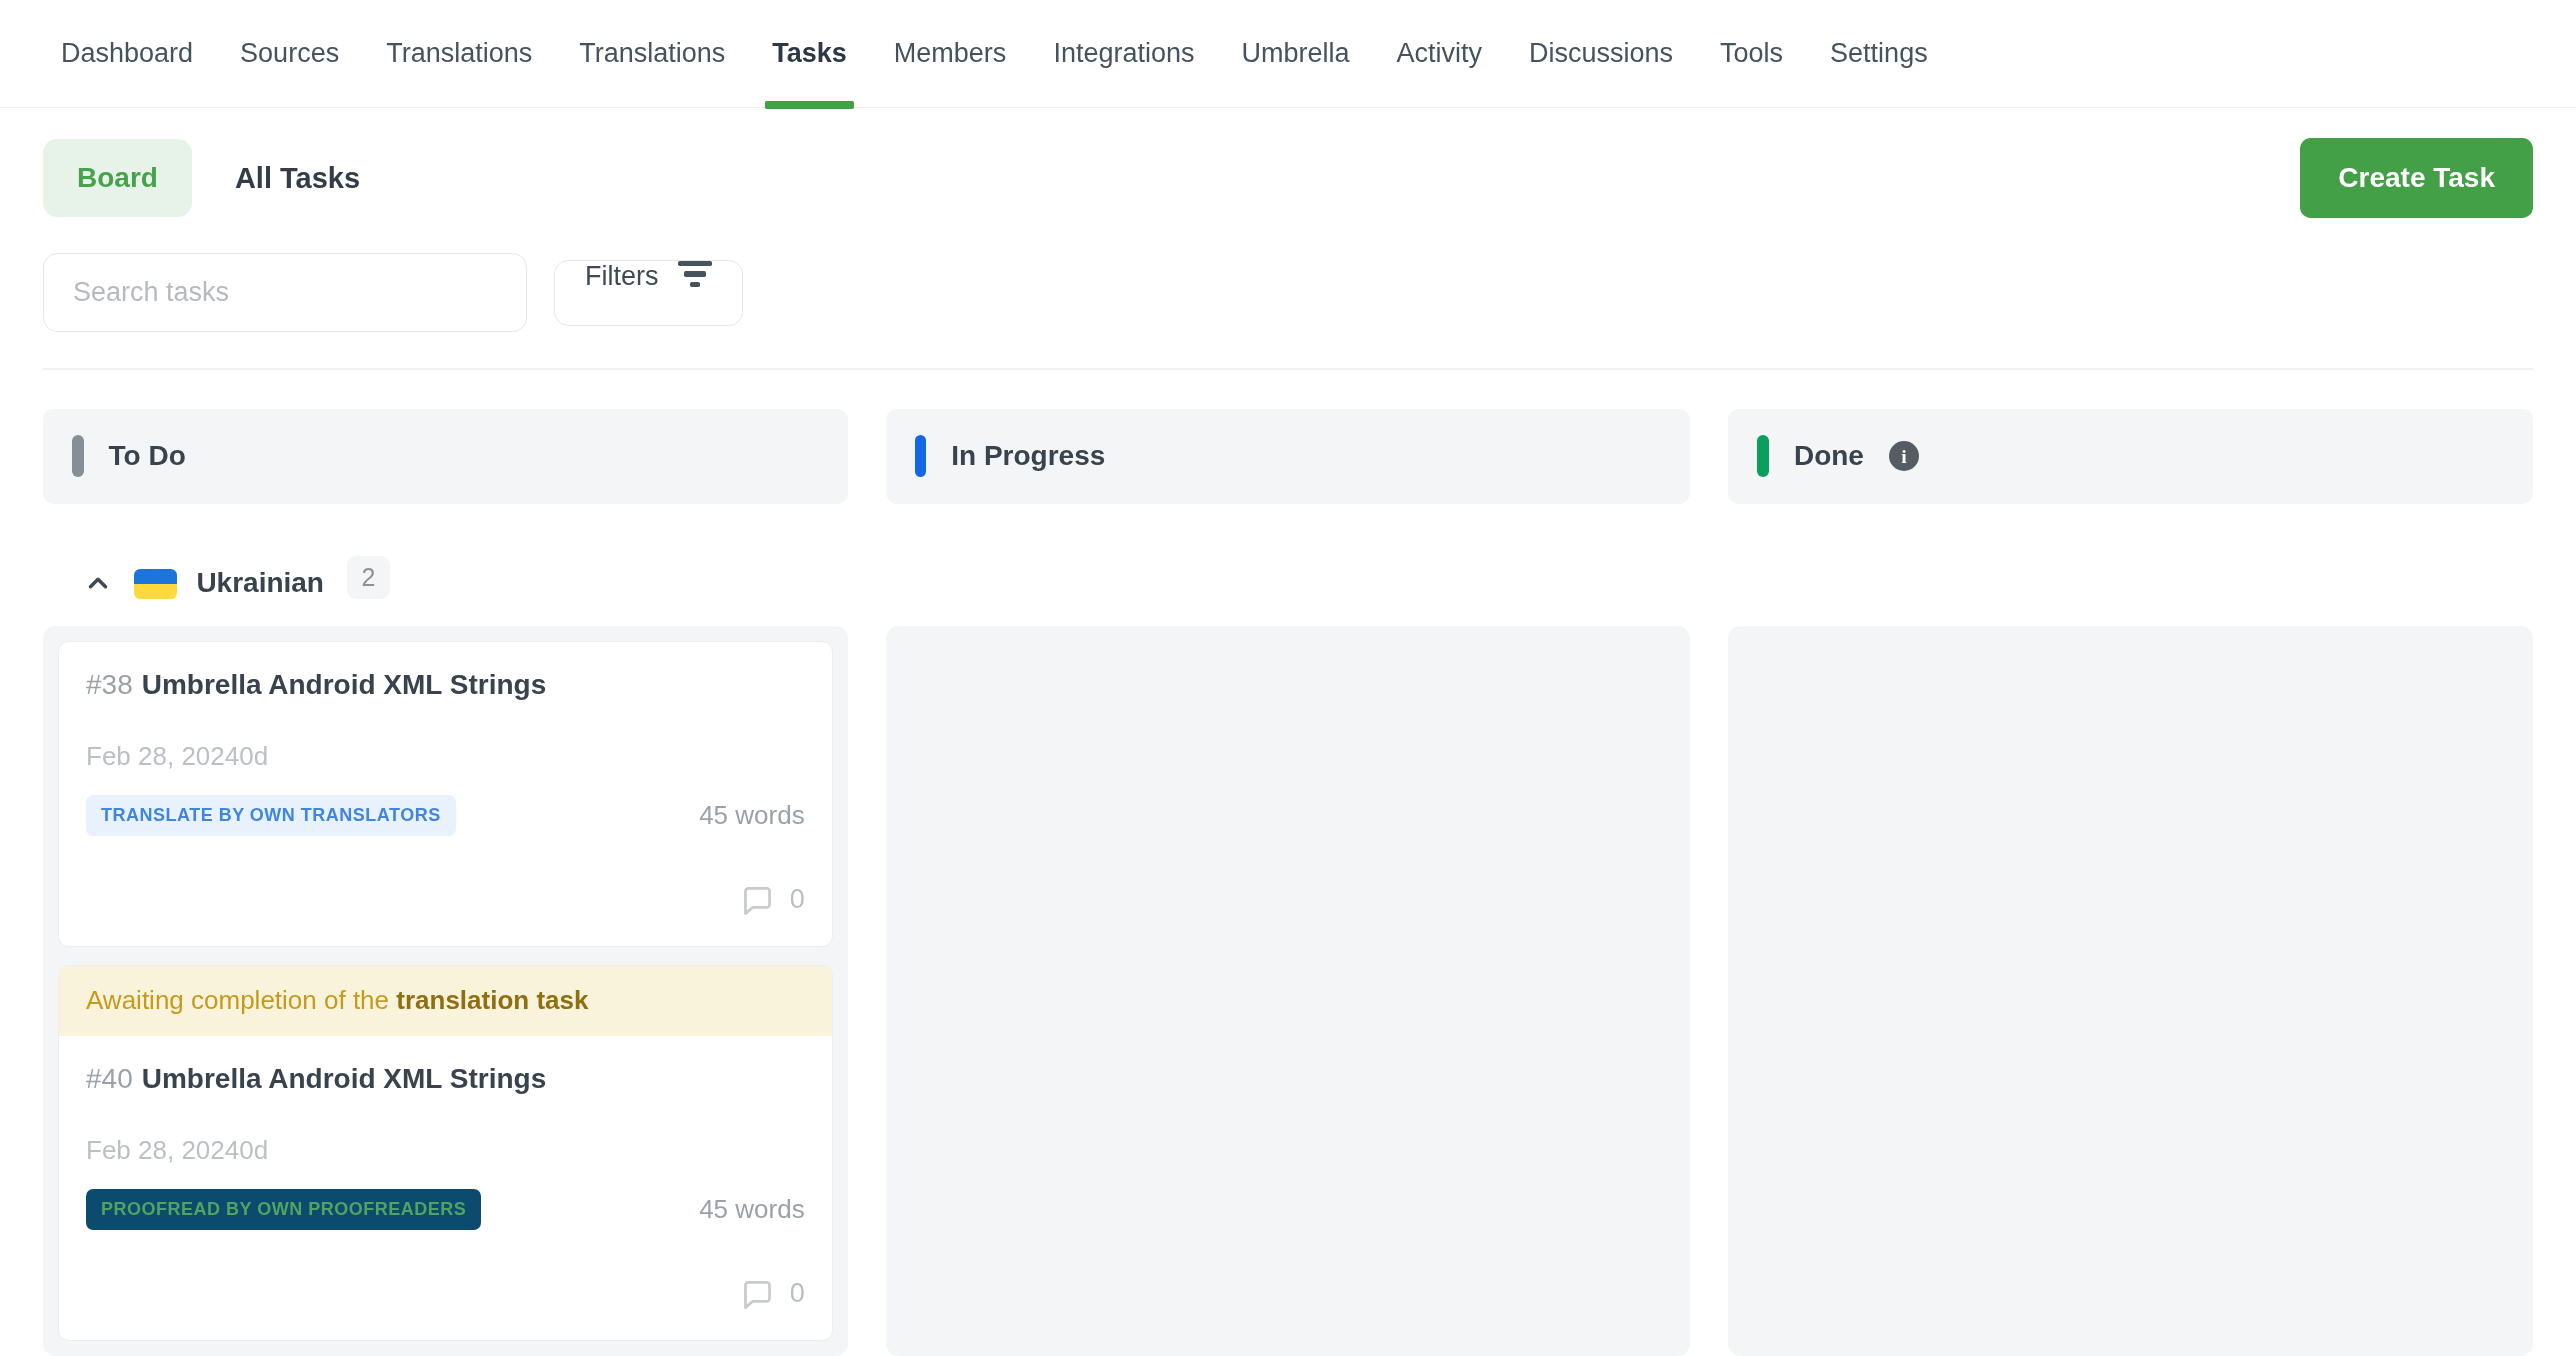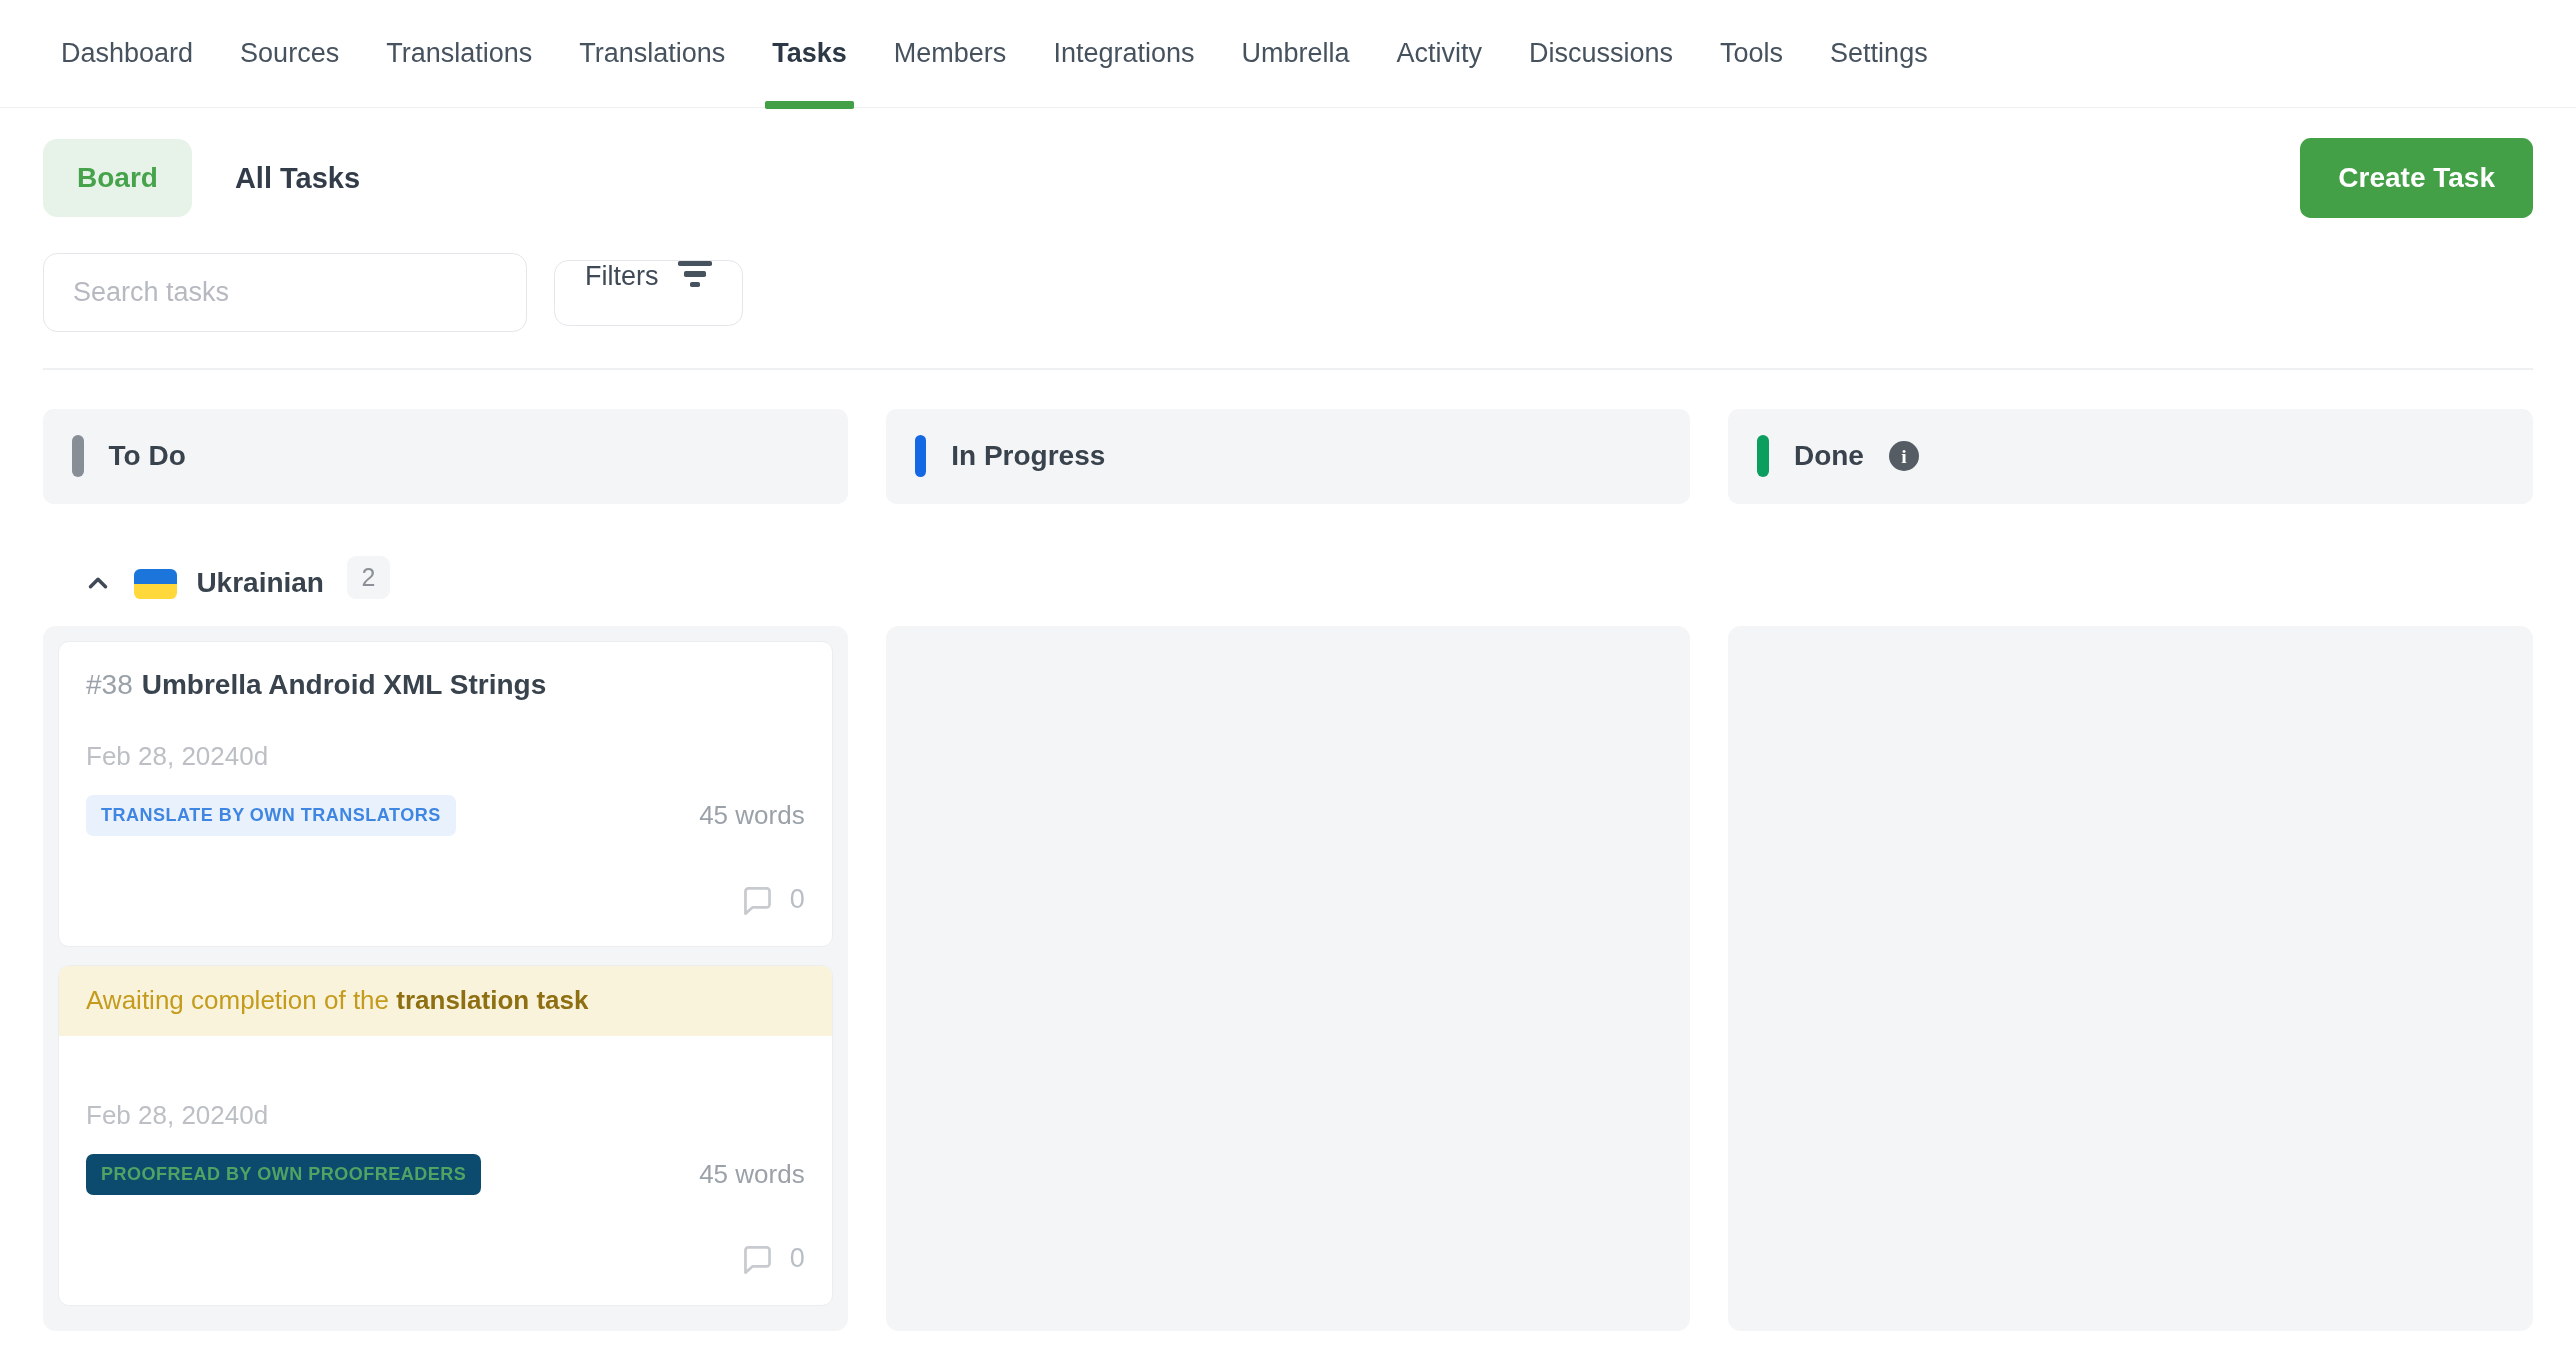--- a/index.html
+++ b/index.html
@@ -213,20 +213,23 @@
           </div>
         </div>
       </div>
 
       <div class="task-card">
         <div class="card-banner">
           <span>Awaiting completion of the</span>
           <span class="banner-link">translation task</span>
         </div>
         <div class="card-body">
+          <div class="card-title">
+            <span class="card-id">#40</span><span class="card-name">Umbrella Android XML Strings</span>
+          </div>
           <div class="meta-row">
             <span class="card-date">Feb 28, 2024</span>
             <span class="card-due">0d</span>
           </div>
           <div class="label-row">
             <span class="task-label proofread">PROOFREAD BY OWN PROOFREADERS</span>
             <span class="card-words">45 words</span>
           </div>
           <div class="comment-row">
             <svg width="39" height="38" viewBox="0 0 24 24">

